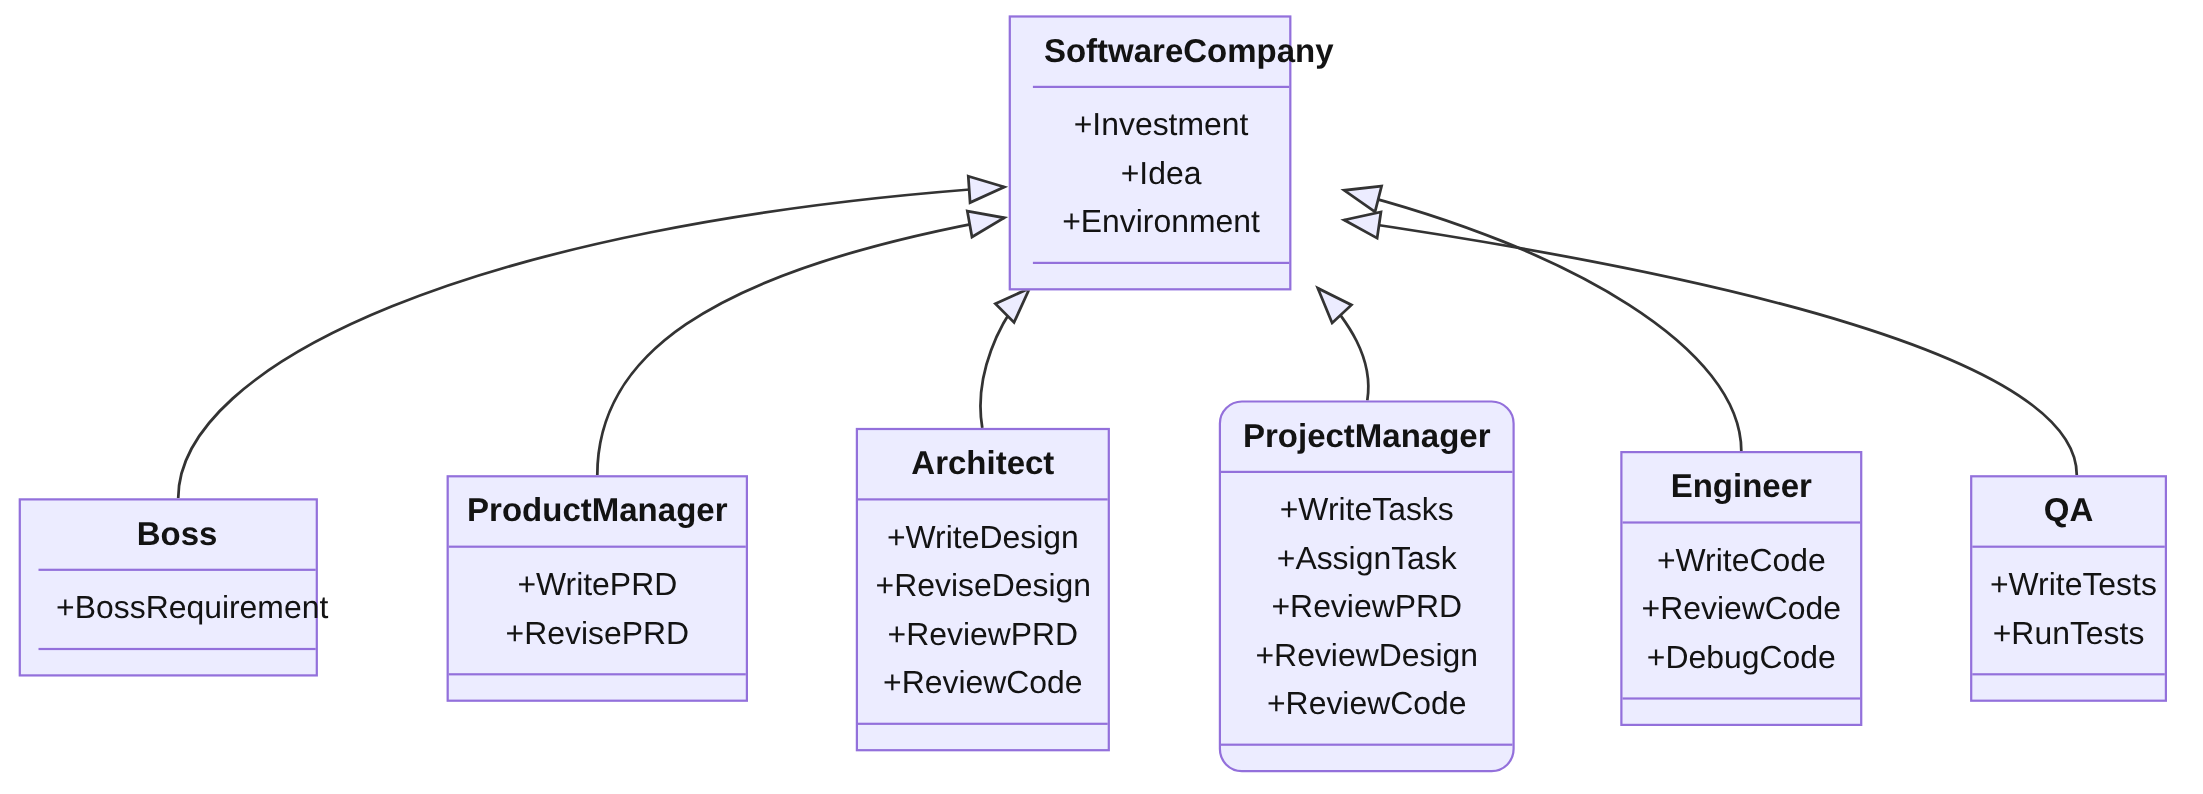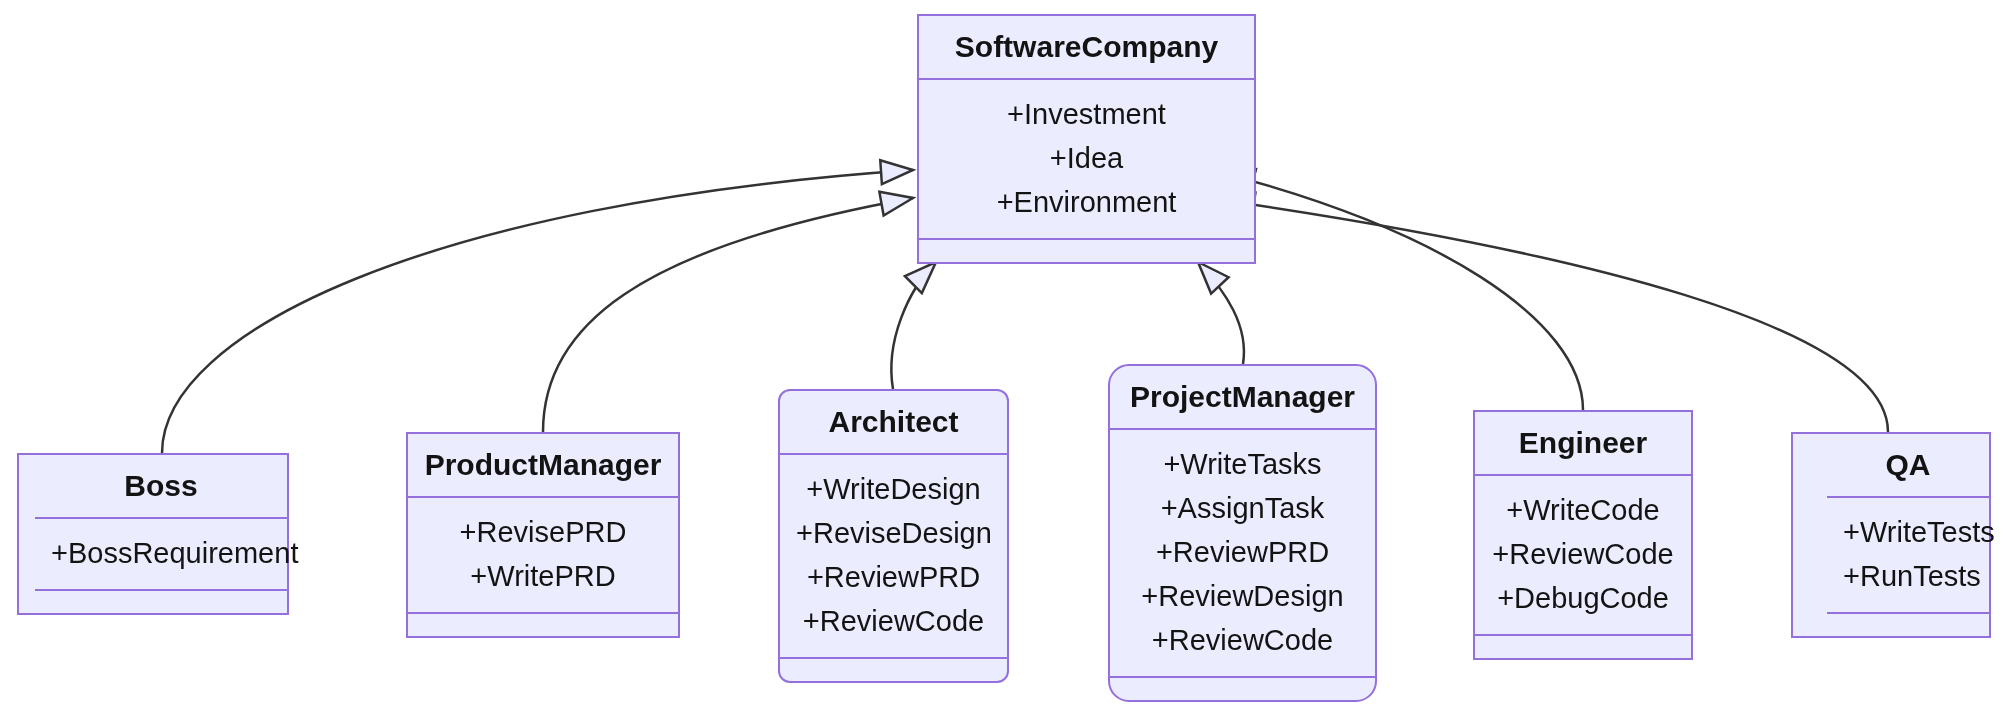--- a/index.html
+++ b/index.html
@@ -65,48 +65,48 @@
     <g fill="none" stroke="#333333" stroke-width="2.5">
       <path d="M 162 453 C 162 332 430 203 913 170" marker-end="url(#tri)"></path>
       <path d="M 543 432 C 543 328 635 248 913 198" marker-end="url(#tri)"></path>
       <path d="M 893 389 C 885 342 908 290 936 262" marker-end="url(#tri)"></path>
       <path d="M 1243 364 C 1249 326 1226 292 1198 262" marker-end="url(#tri)"></path>
       <path d="M 1583 410 C 1583 318 1430 226 1222 173" marker-end="url(#tri)"></path>
       <path d="M 1888 432 C 1888 325 1565 250 1222 200" marker-end="url(#tri)"></path>
     </g>
   </svg>
 
-  <div class="cb" style="left:917px; top:14px; width:339px;">
+  <div class="cb" style="left:917px; top:14px; width:257px;padding-left:20px;">
     <div class="t">SoftwareCompany</div>
     <div class="attrs">
       <div class="attr">+Investment</div>
       <div class="attr">+Idea</div>
       <div class="attr">+Environment</div>
     </div>
     <div class="m"></div>
   </div>
 
   <div class="cb" style="left:17px; top:453px; width:272px;padding-left:16px;">
     <div class="t">Boss</div>
     <div class="attrs">
       <div class="attr">+BossRequirement</div>
     </div>
     <div class="m"></div>
   </div>
 
   <div class="cb" style="left:406px; top:432px; width:274px;">
     <div class="t">ProductManager</div>
     <div class="attrs">
+      <div class="attr">+WritePRD</div>
       <div class="attr">+RevisePRD</div>
-      <div class="attr">+WritePRD</div>
     </div>
     <div class="m"></div>
   </div>
 
-  <div class="cb" style="left:778px; top:389px; width:231px;border-radius:12px;">
+  <div class="cb" style="left:778px; top:389px; width:231px;">
     <div class="t">Architect</div>
     <div class="attrs">
       <div class="attr">+WriteDesign</div>
       <div class="attr">+ReviseDesign</div>
       <div class="attr">+ReviewPRD</div>
       <div class="attr">+ReviewCode</div>
     </div>
     <div class="m"></div>
   </div>
 
@@ -125,21 +125,21 @@
   <div class="cb" style="left:1473px; top:410px; width:220px;">
     <div class="t">Engineer</div>
     <div class="attrs">
       <div class="attr">+WriteCode</div>
       <div class="attr">+ReviewCode</div>
       <div class="attr">+DebugCode</div>
     </div>
     <div class="m"></div>
   </div>
 
-  <div class="cb" style="left:1791px; top:432px; width:200px;padding-left:34px;">
+  <div class="cb" style="left:1791px; top:432px; width:179px;">
     <div class="t">QA</div>
     <div class="attrs">
       <div class="attr">+WriteTests</div>
       <div class="attr">+RunTests</div>
     </div>
     <div class="m"></div>
   </div>
 
 </div>
 

